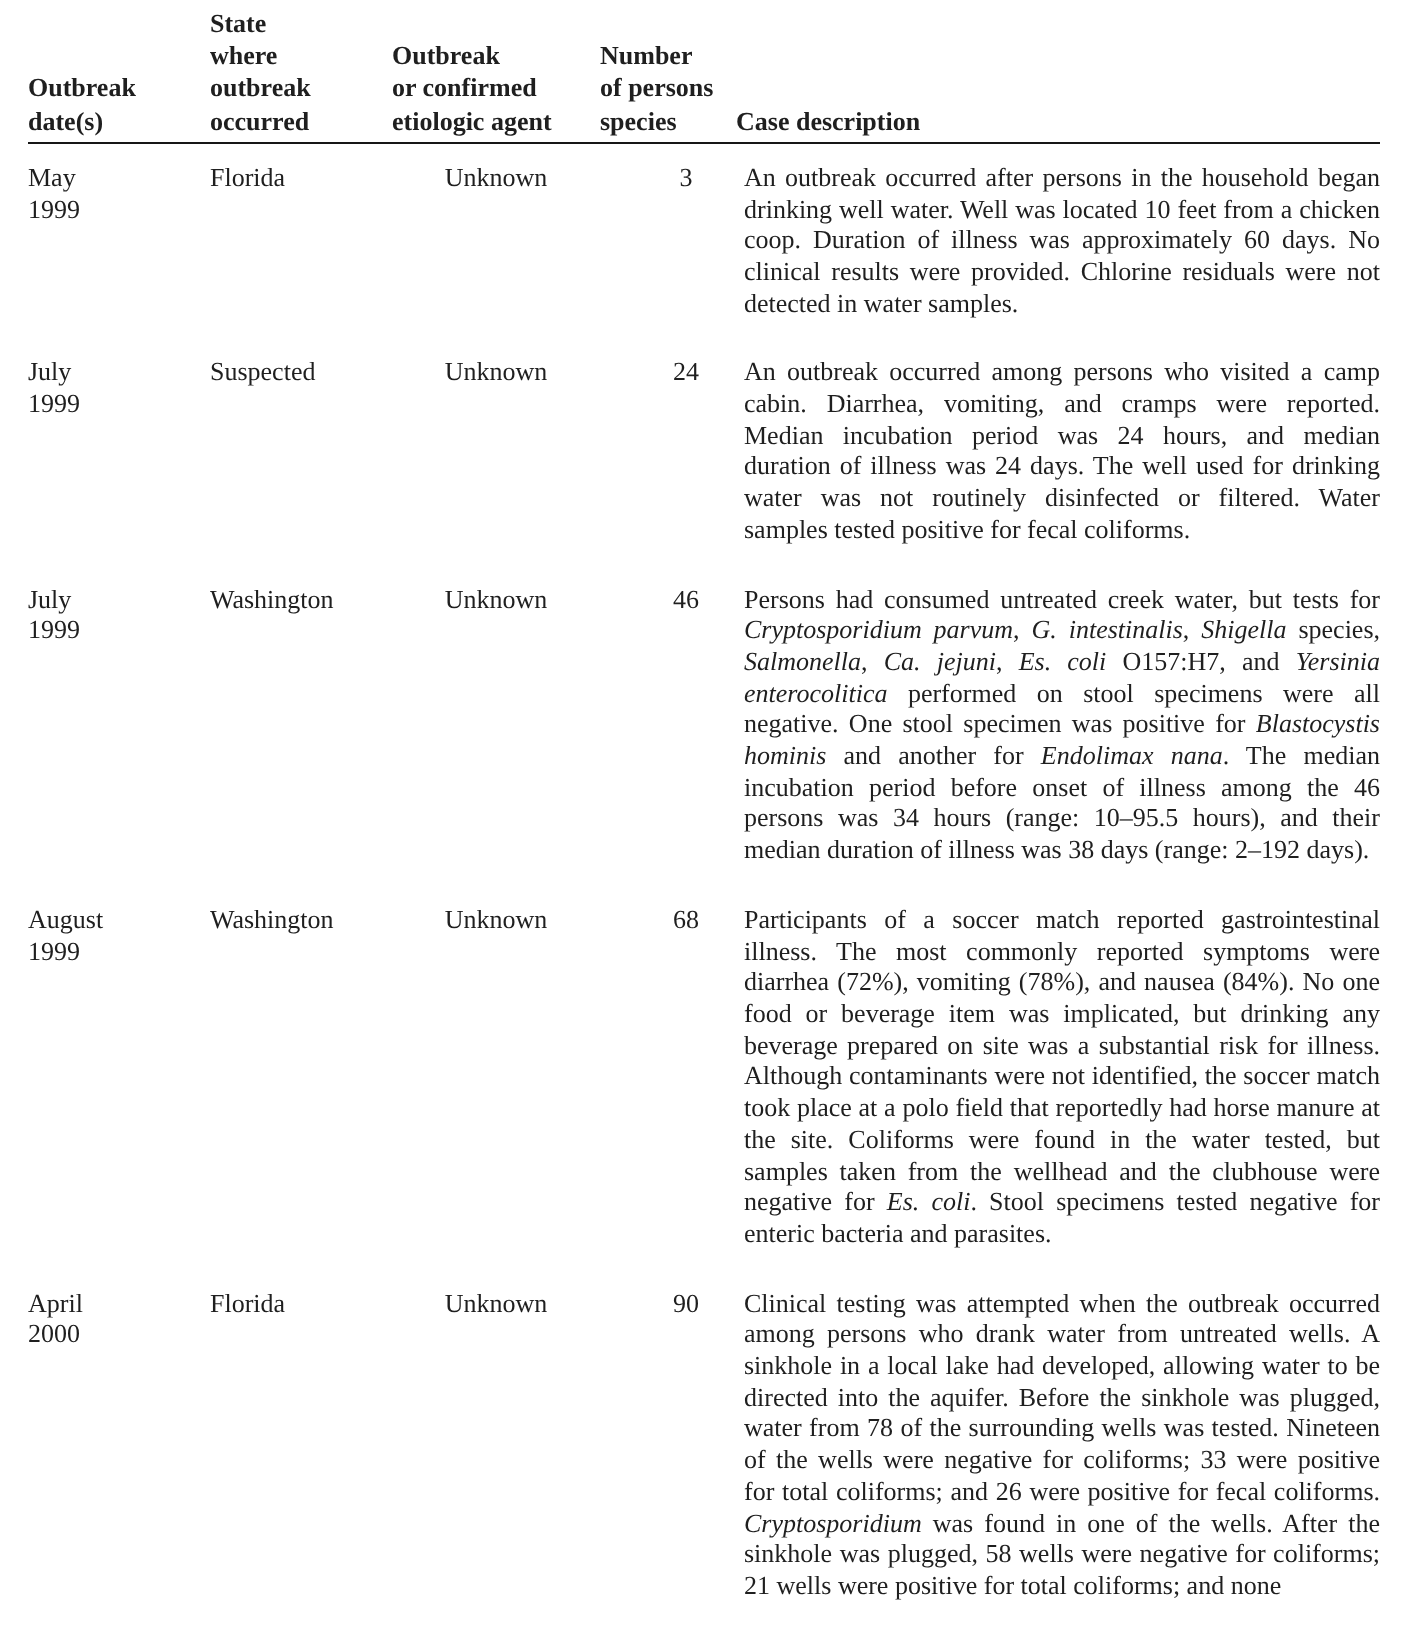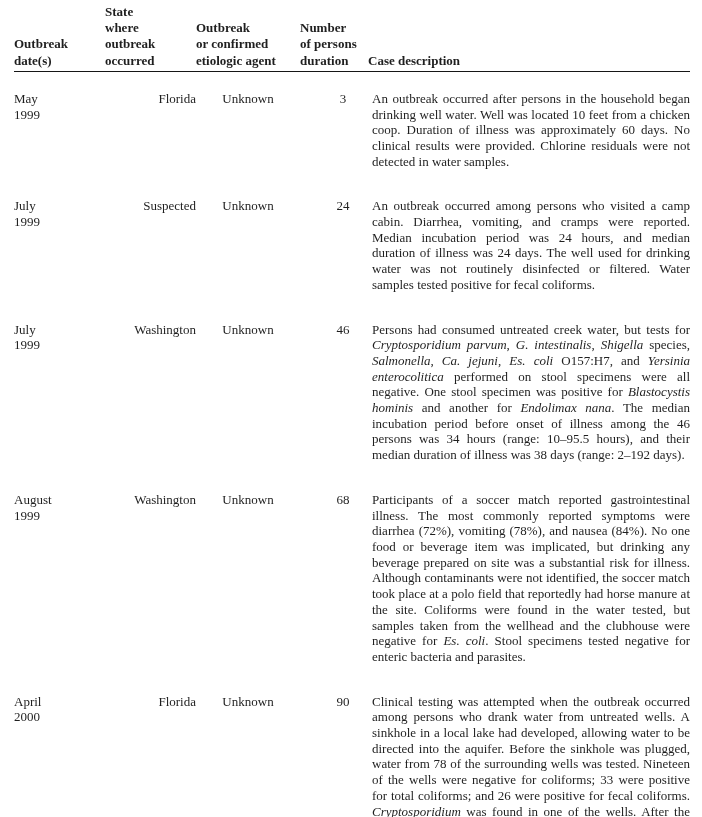--- a/index.html
+++ b/index.html
@@ -43,28 +43,28 @@
   thead th.h-date {
     text-align: left;
   }
   thead th.h-desc {
     white-space: normal;
   }
 
   tbody td {
     vertical-align: top;
     line-height: 15.7px;
-    padding: 19px 0 10px 0;
+    padding: 9px 0 10px 0;
     margin-left: 16px;
   }
   td.cell-date {
     white-space: pre-line;
     text-align: left;
   }
-  td.cell-state { text-align: right; }
+  td.cell-state { text-align: left; }
   td.cell-agent { text-align: center; }
   td.cell-num   {
     text-align: center;
     padding-left: 18px;
   }
   td.cell-desc {
     text-align: justify;
     padding-left: 4px;
     hyphens: auto;
     -webkit-hyphens: auto;
@@ -91,21 +91,21 @@
 date(s)</th>
         <th class="h-state">State
 where
 outbreak
 occurred</th>
         <th class="h-agent">Outbreak
 or confirmed
 etiologic agent</th>
         <th class="h-num">Number
 of persons
-duration</th>
+species</th>
         <th class="h-desc">Case description</th>
       </tr>
     </thead>
     <tbody>
       <tr>
         <td class="cell-date">May
 1999</td>
         <td class="cell-state">Florida</td>
         <td class="cell-agent">Unknown</td>
         <td class="cell-num">3</td>

